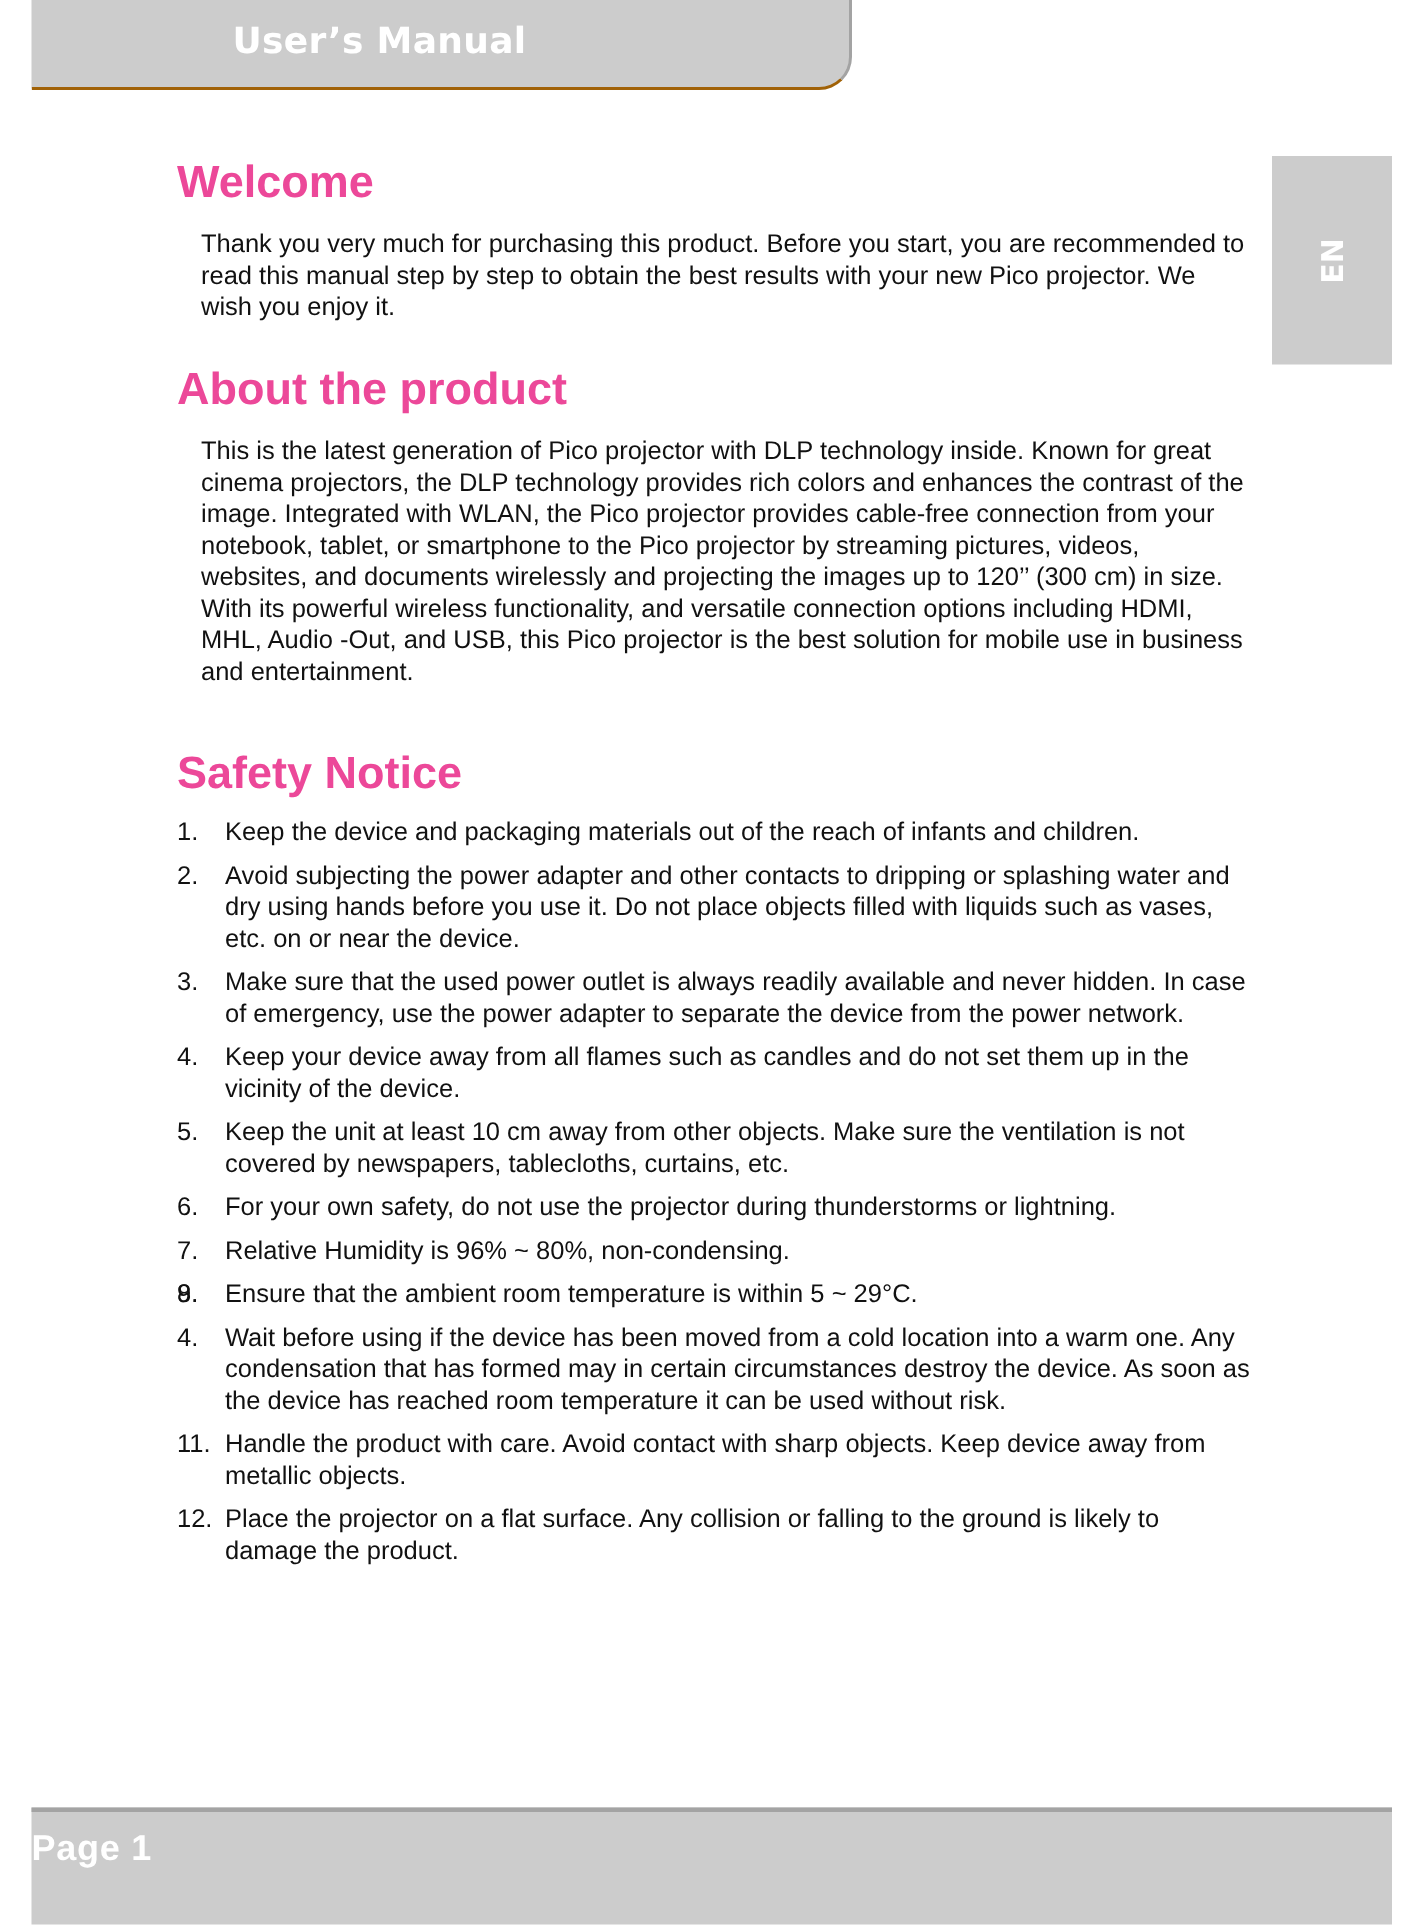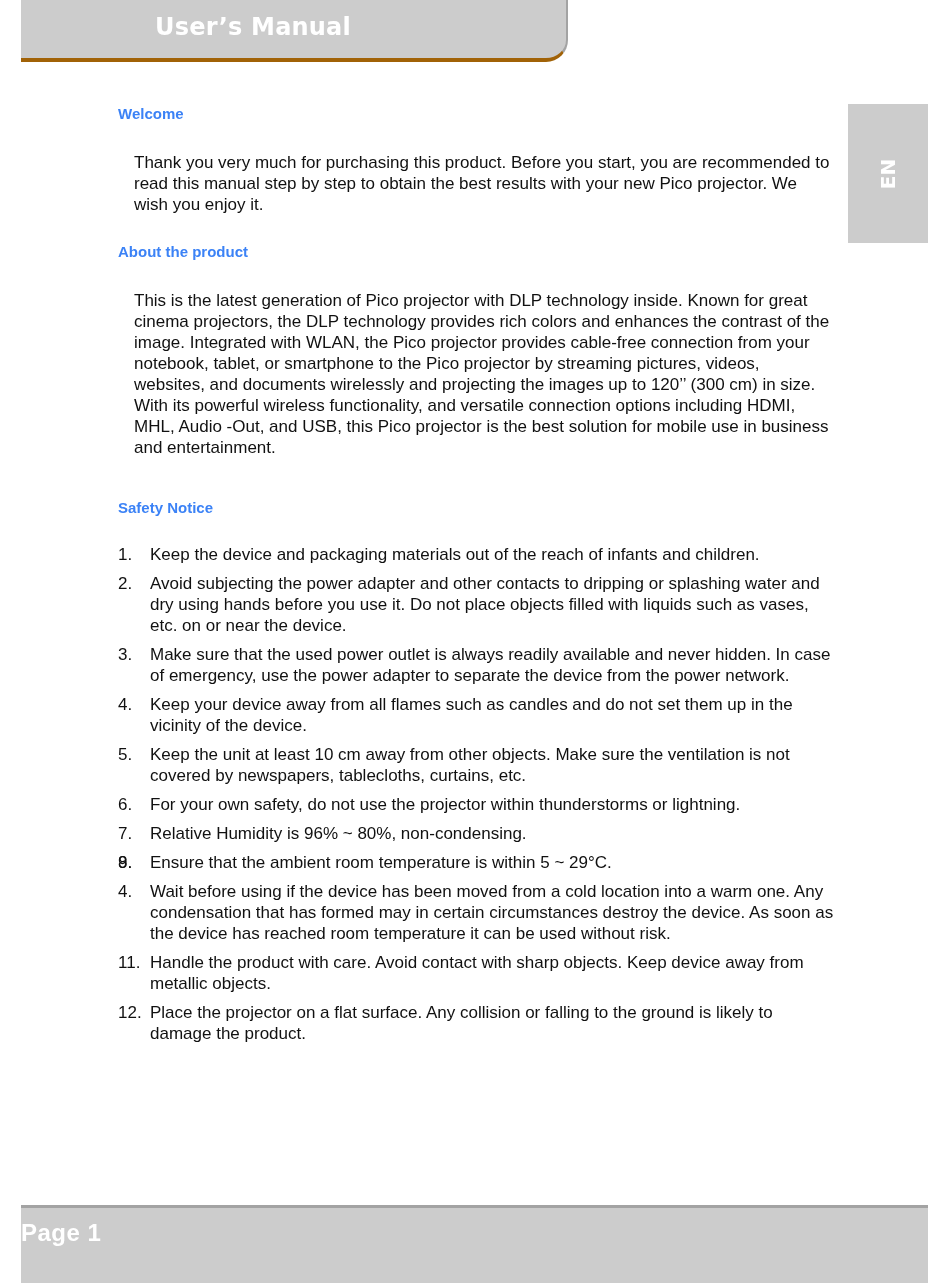--- a/index.html
+++ b/index.html
@@ -16,21 +16,21 @@
       color: #111111;
     }
     .header-tab {
       position: absolute;
       left: 21px;
       top: 0;
       width: 545px;
       height: 58px;
       background: #cccccc;
       border-right: 2px solid #a3a3a3;
-      border-bottom: 4px solid #a16207;
+      border-bottom: 2px solid #a16207;
       border-bottom-right-radius: 22px;
       box-sizing: content-box;
     }
     .header-title {
       position: absolute;
       left: 134px;
       top: 13px;
       font-family: "DejaVu Sans", sans-serif;
       font-weight: bold;
       font-size: 24px;
@@ -60,23 +60,23 @@
     .content {
       position: absolute;
       left: 118px;
       top: 0;
       width: 720px;
     }
     h2.section-title {
       position: absolute;
       left: 0;
       margin: 0;
-      font-size: 15px;
+      font-size: 30px;
       font-weight: bold;
-      color: #3b82f6;
+      color: #ec4899;
       white-space: nowrap;
     }
     p.body-text {
       position: absolute;
       left: 16px;
       margin: 0;
       width: 700px;
       font-size: 17px;
       line-height: 21px;
       color: #111111;
@@ -142,21 +142,21 @@
   <p class="body-text" style="top:290px;">This is the latest generation of Pico projector with DLP technology inside. Known for great cinema projectors, the DLP technology provides rich colors and enhances the contrast of the image. Integrated with WLAN, the Pico projector provides cable-free connection from your notebook, tablet, or smartphone to the Pico projector by streaming pictures, videos, websites, and documents wirelessly and projecting the images up to 120’’ (300 cm) in size. With its powerful wireless functionality, and versatile connection options including HDMI, MHL, Audio -Out, and USB, this Pico projector is the best solution for mobile use in business and entertainment.</p>
 
   <h2 class="section-title" style="top:499px;">Safety Notice</h2>
 
   <ol class="safety-list">
     <li><span class="num">1.</span><span>Keep the device and packaging materials out of the reach of infants and children.</span></li>
     <li><span class="num">2.</span><span>Avoid subjecting the power adapter and other contacts to dripping or splashing water and dry using hands before you use it. Do not place objects filled with liquids such as vases, etc. on or near the device.</span></li>
     <li><span class="num">3.</span><span>Make sure that the used power outlet is always readily available and never hidden. In case of emergency, use the power adapter to separate the device from the power network.</span></li>
     <li><span class="num">4.</span><span>Keep your device away from all flames such as candles and do not set them up in the vicinity of the device.</span></li>
     <li><span class="num">5.</span><span>Keep the unit at least 10 cm away from other objects. Make sure the ventilation is not covered by newspapers, tablecloths, curtains, etc.</span></li>
-    <li><span class="num">6.</span><span>For your own safety, do not use the projector within thunderstorms or lightning.</span></li>
+    <li><span class="num">6.</span><span>For your own safety, do not use the projector during thunderstorms or lightning.</span></li>
     <li><span class="num">7.</span><span>Relative Humidity is 96% ~ 80%, non-condensing.</span></li>
     <li><span class="num">8.</span></li>
     <li><span class="num">9.</span><span>Ensure that the ambient room temperature is within 5 ~ 29°C.</span></li>
     <li><span class="num">4.</span><span>Wait before using if the device has been moved from a cold location into a warm one. Any condensation that has formed may in certain circumstances destroy the device. As soon as the device has reached room temperature it can be used without risk.</span></li>
     <li><span class="num">11.</span><span>Handle the product with care. Avoid contact with sharp objects. Keep device away from metallic objects.</span></li>
     <li><span class="num">12.</span><span>Place the projector on a flat surface. Any collision or falling to the ground is likely to damage the product.</span></li>
   </ol>
 </div>
 
 <div class="footer-bar">

